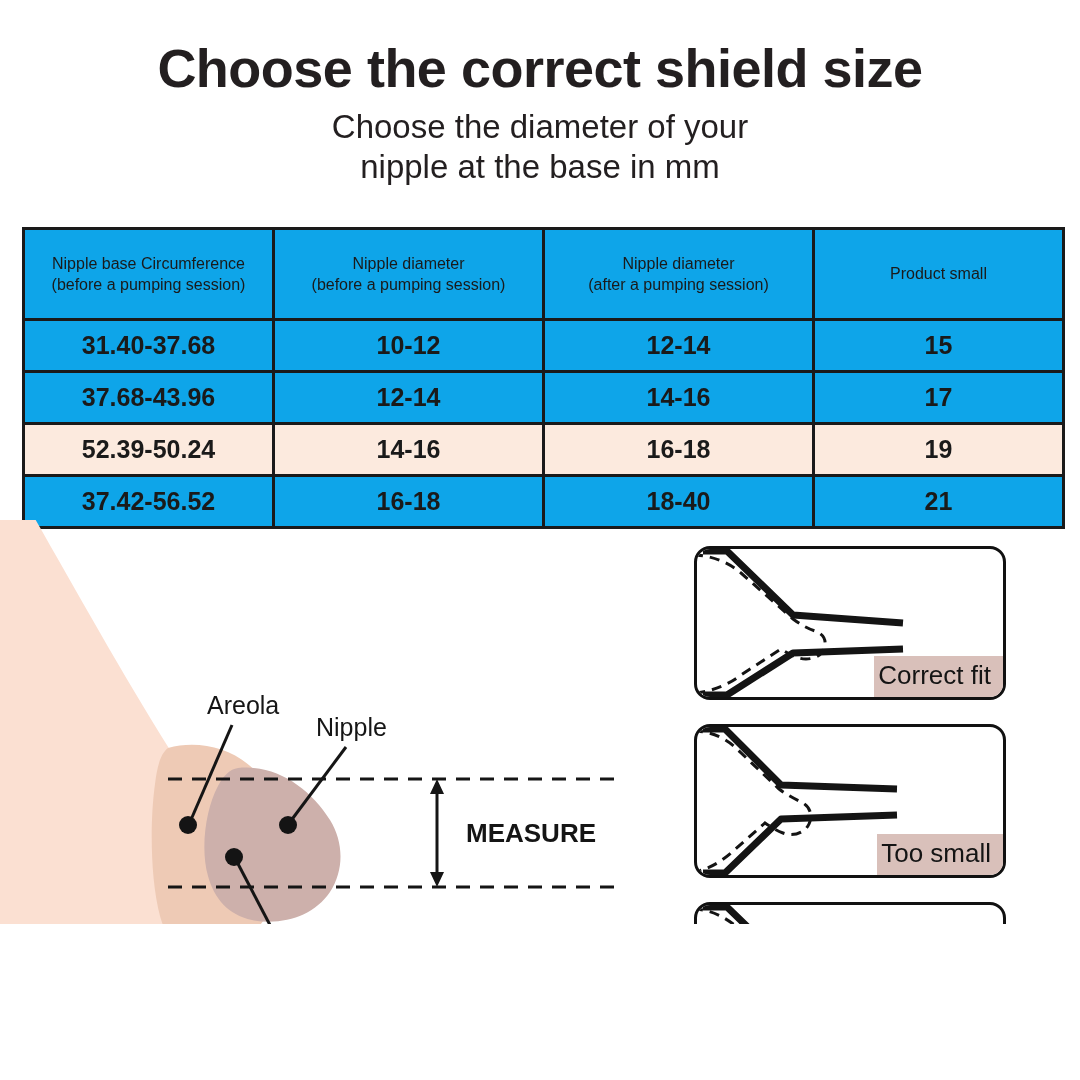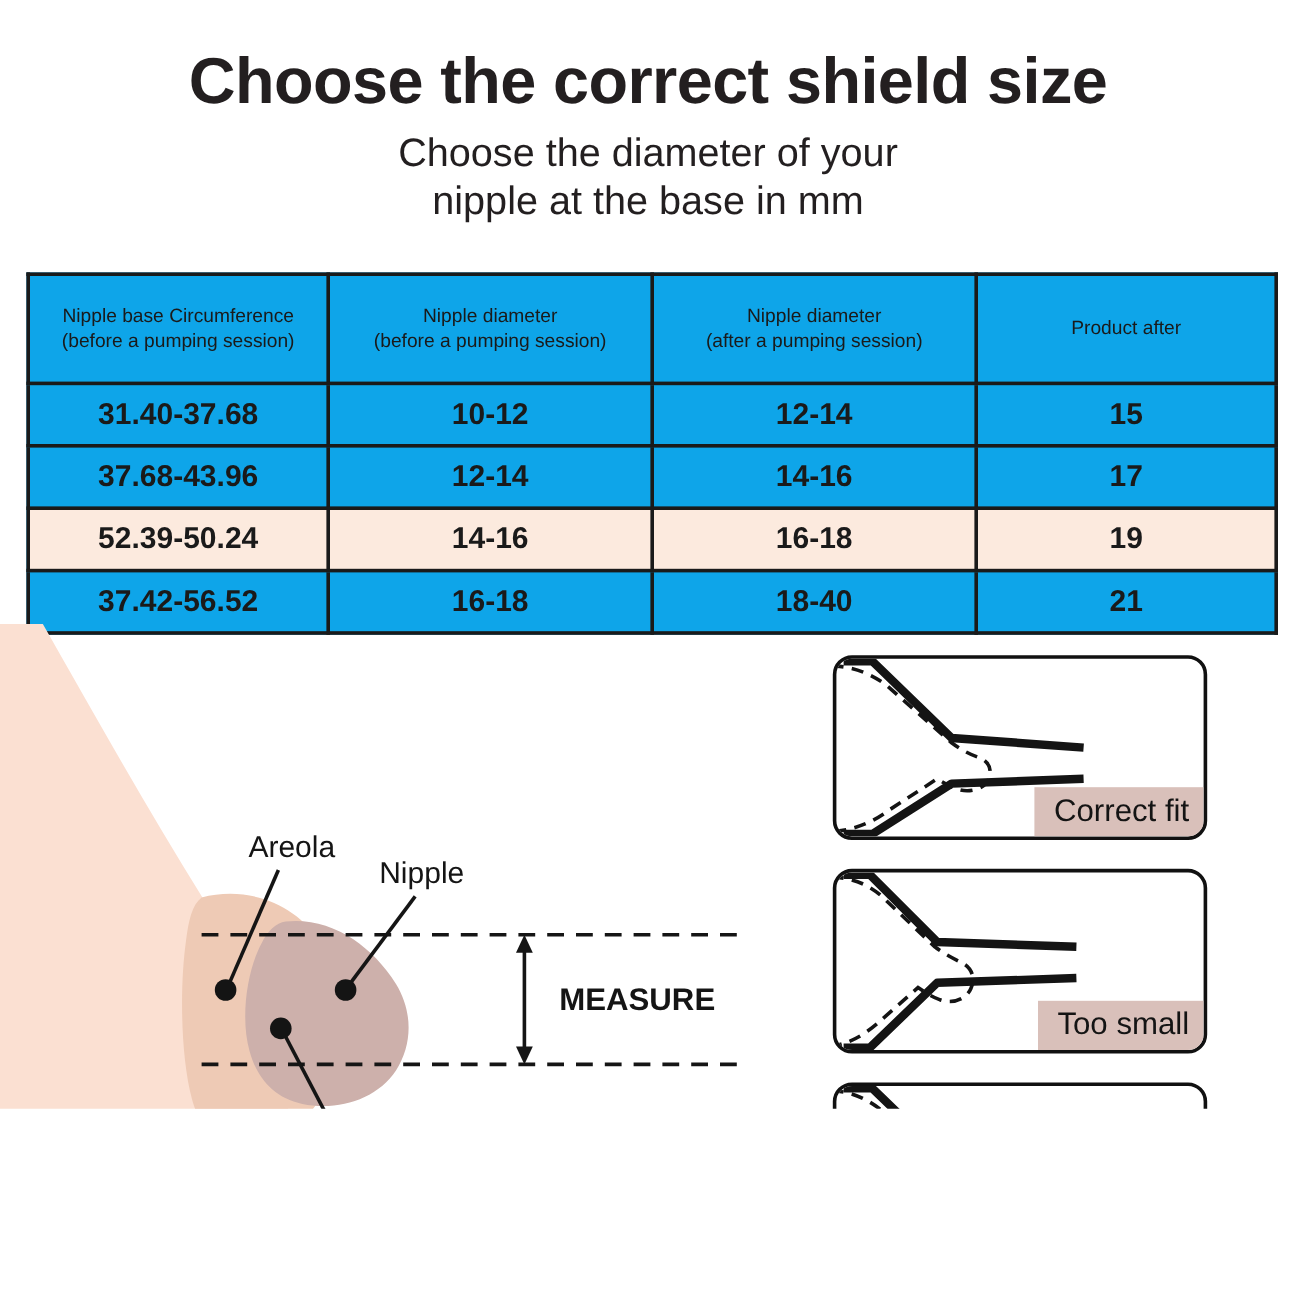--- a/index.html
+++ b/index.html
@@ -133,21 +133,21 @@
     left: 0;
     top: 0;
   }
   .fit-label {
     position: absolute;
     right: 0;
     bottom: 0;
     background: #d9c0ba;
     font-size: 26px;
     color: #141414;
-    padding: 5px 12px 7px 16px;
+    padding: 5px 12px 7px 4px;
     line-height: 1.1;
     white-space: nowrap;
   }
 </style>
 </head>
 <body>
 
 <div id="page">
 
   <div class="header">
@@ -164,21 +164,21 @@
         <col class="c4">
     </colgroup>
     <thead>
       <tr>
         <th>Nipple base Circumference
 (before a pumping session)</th>
         <th>Nipple diameter
 (before a pumping session)</th>
         <th>Nipple diameter
 (after a pumping session)</th>
-        <th>Product after</th>
+        <th>Product small</th>
       </tr>
     </thead>
     <tbody>
       <tr>
         <td>31.40-37.68</td>
         <td>10-12</td>
         <td>12-14</td>
         <td>15</td>
       </tr>
       <tr>

